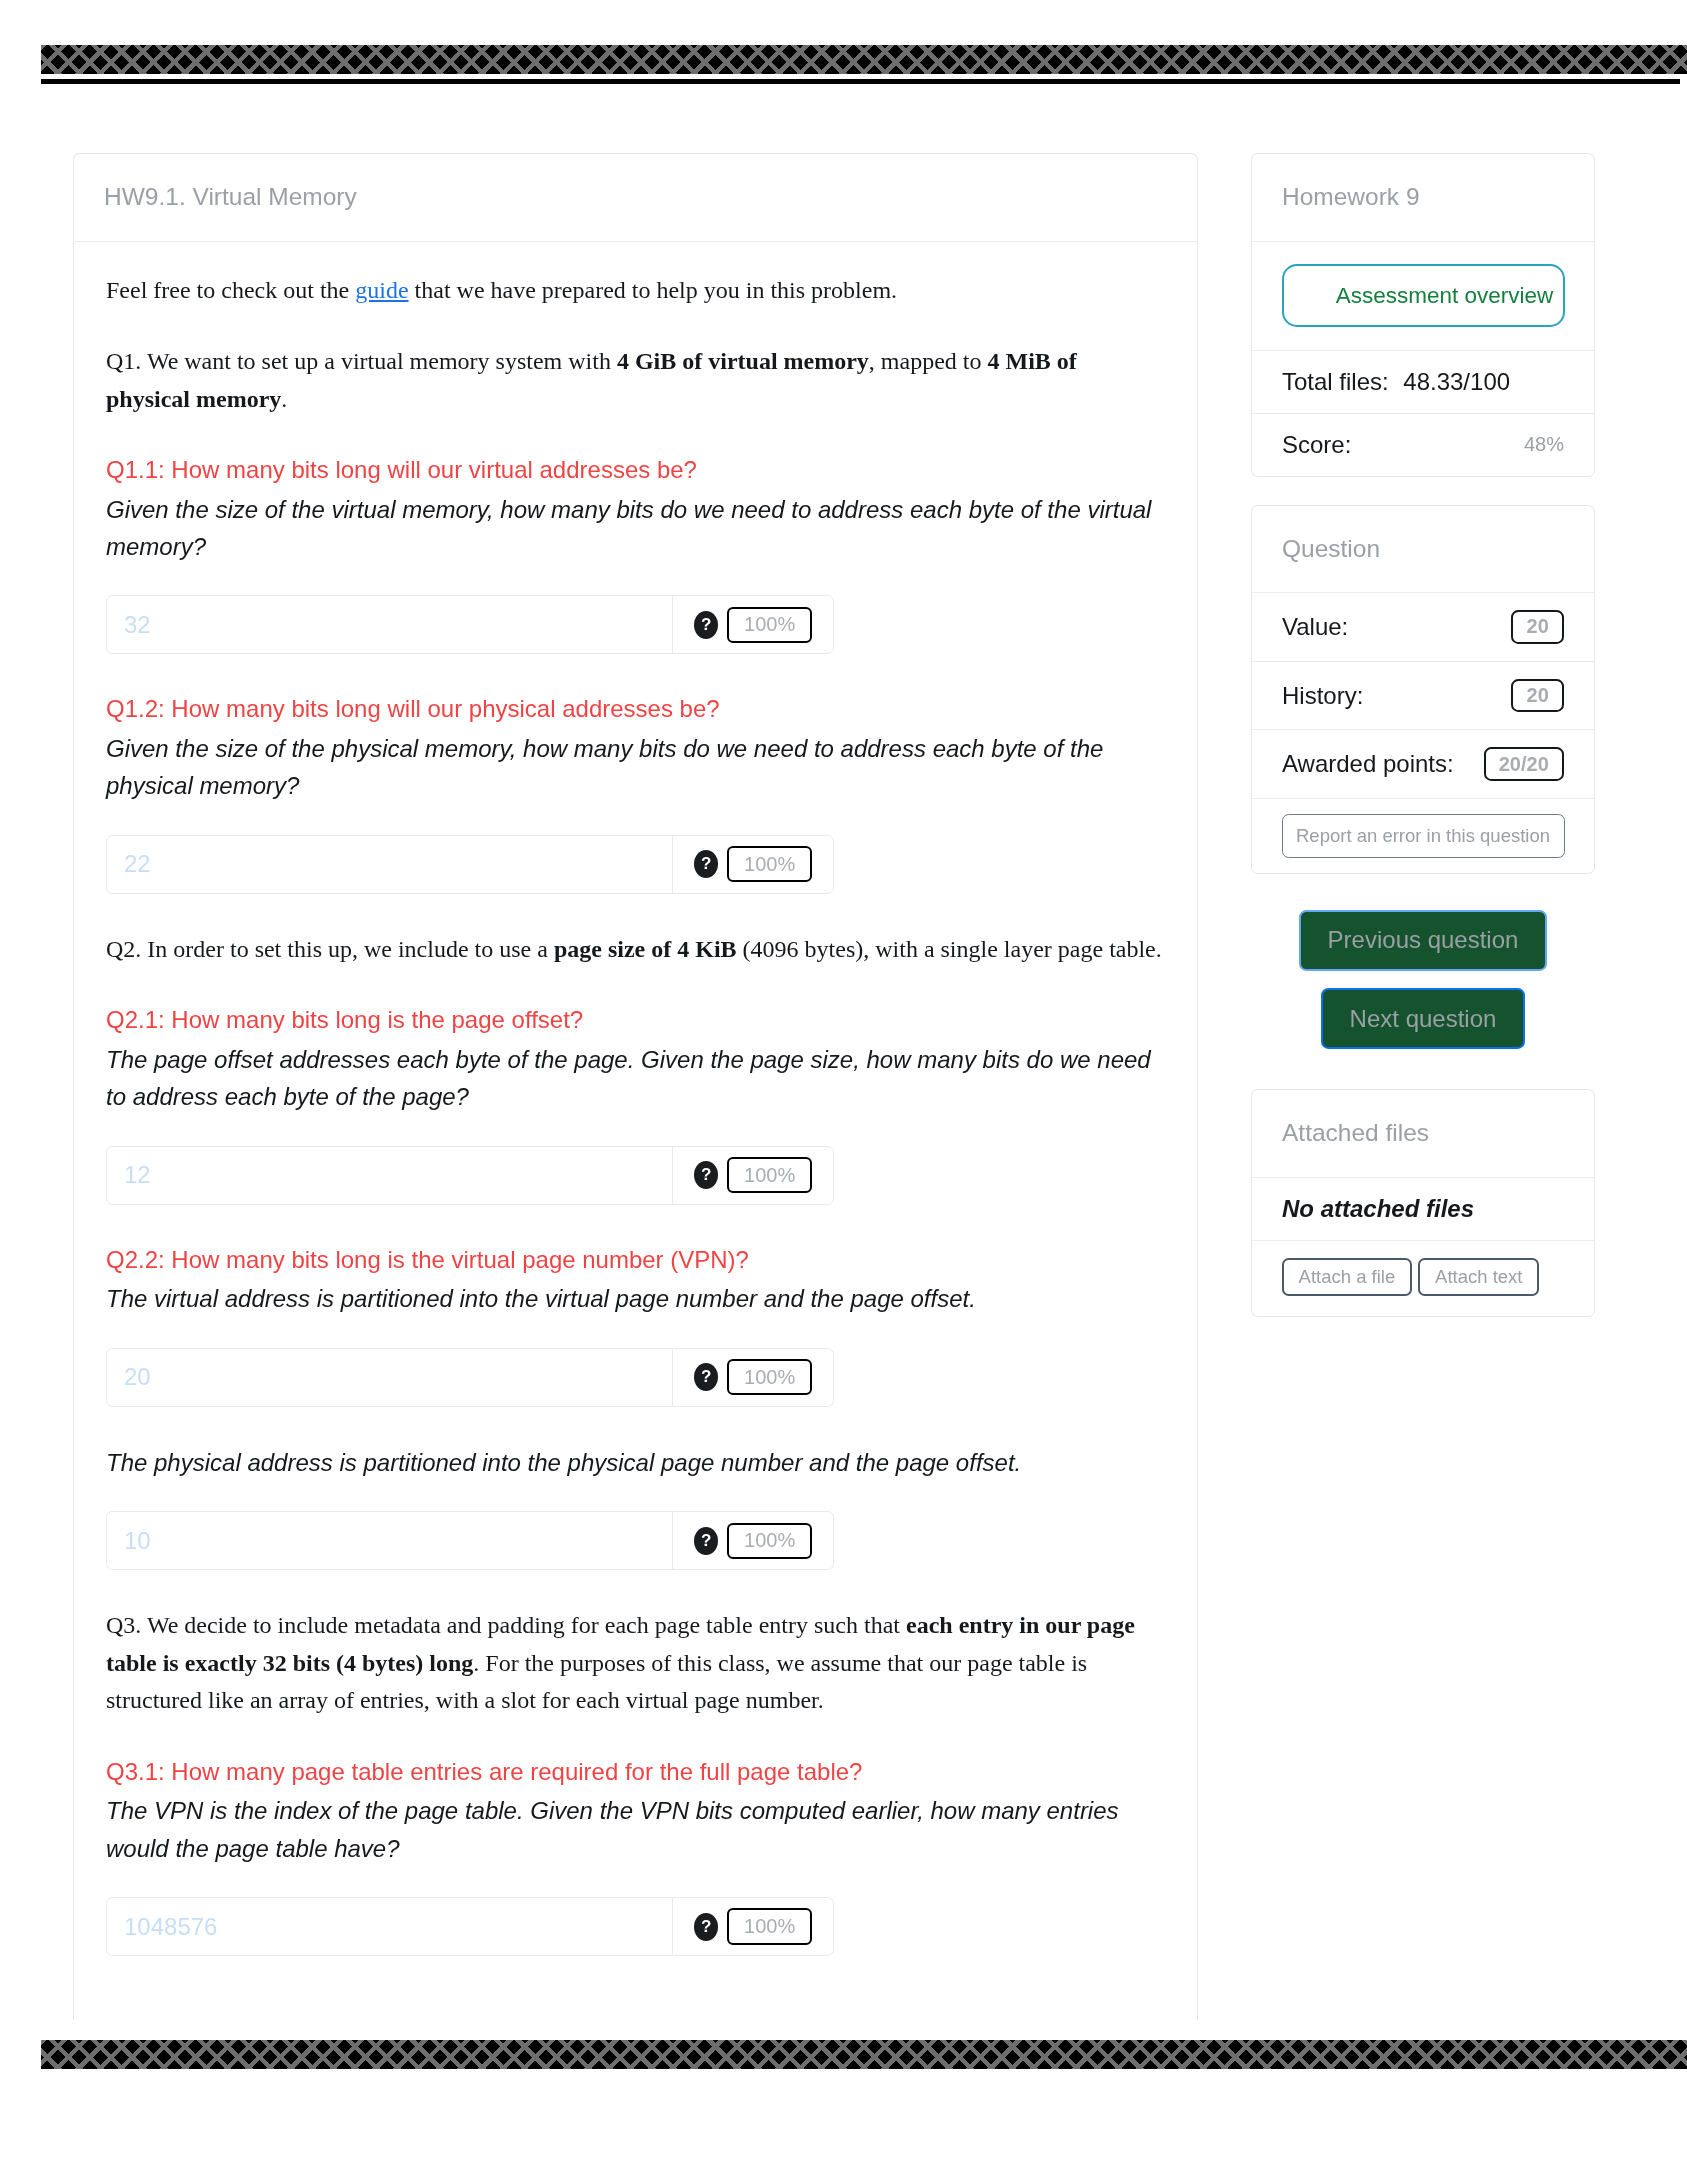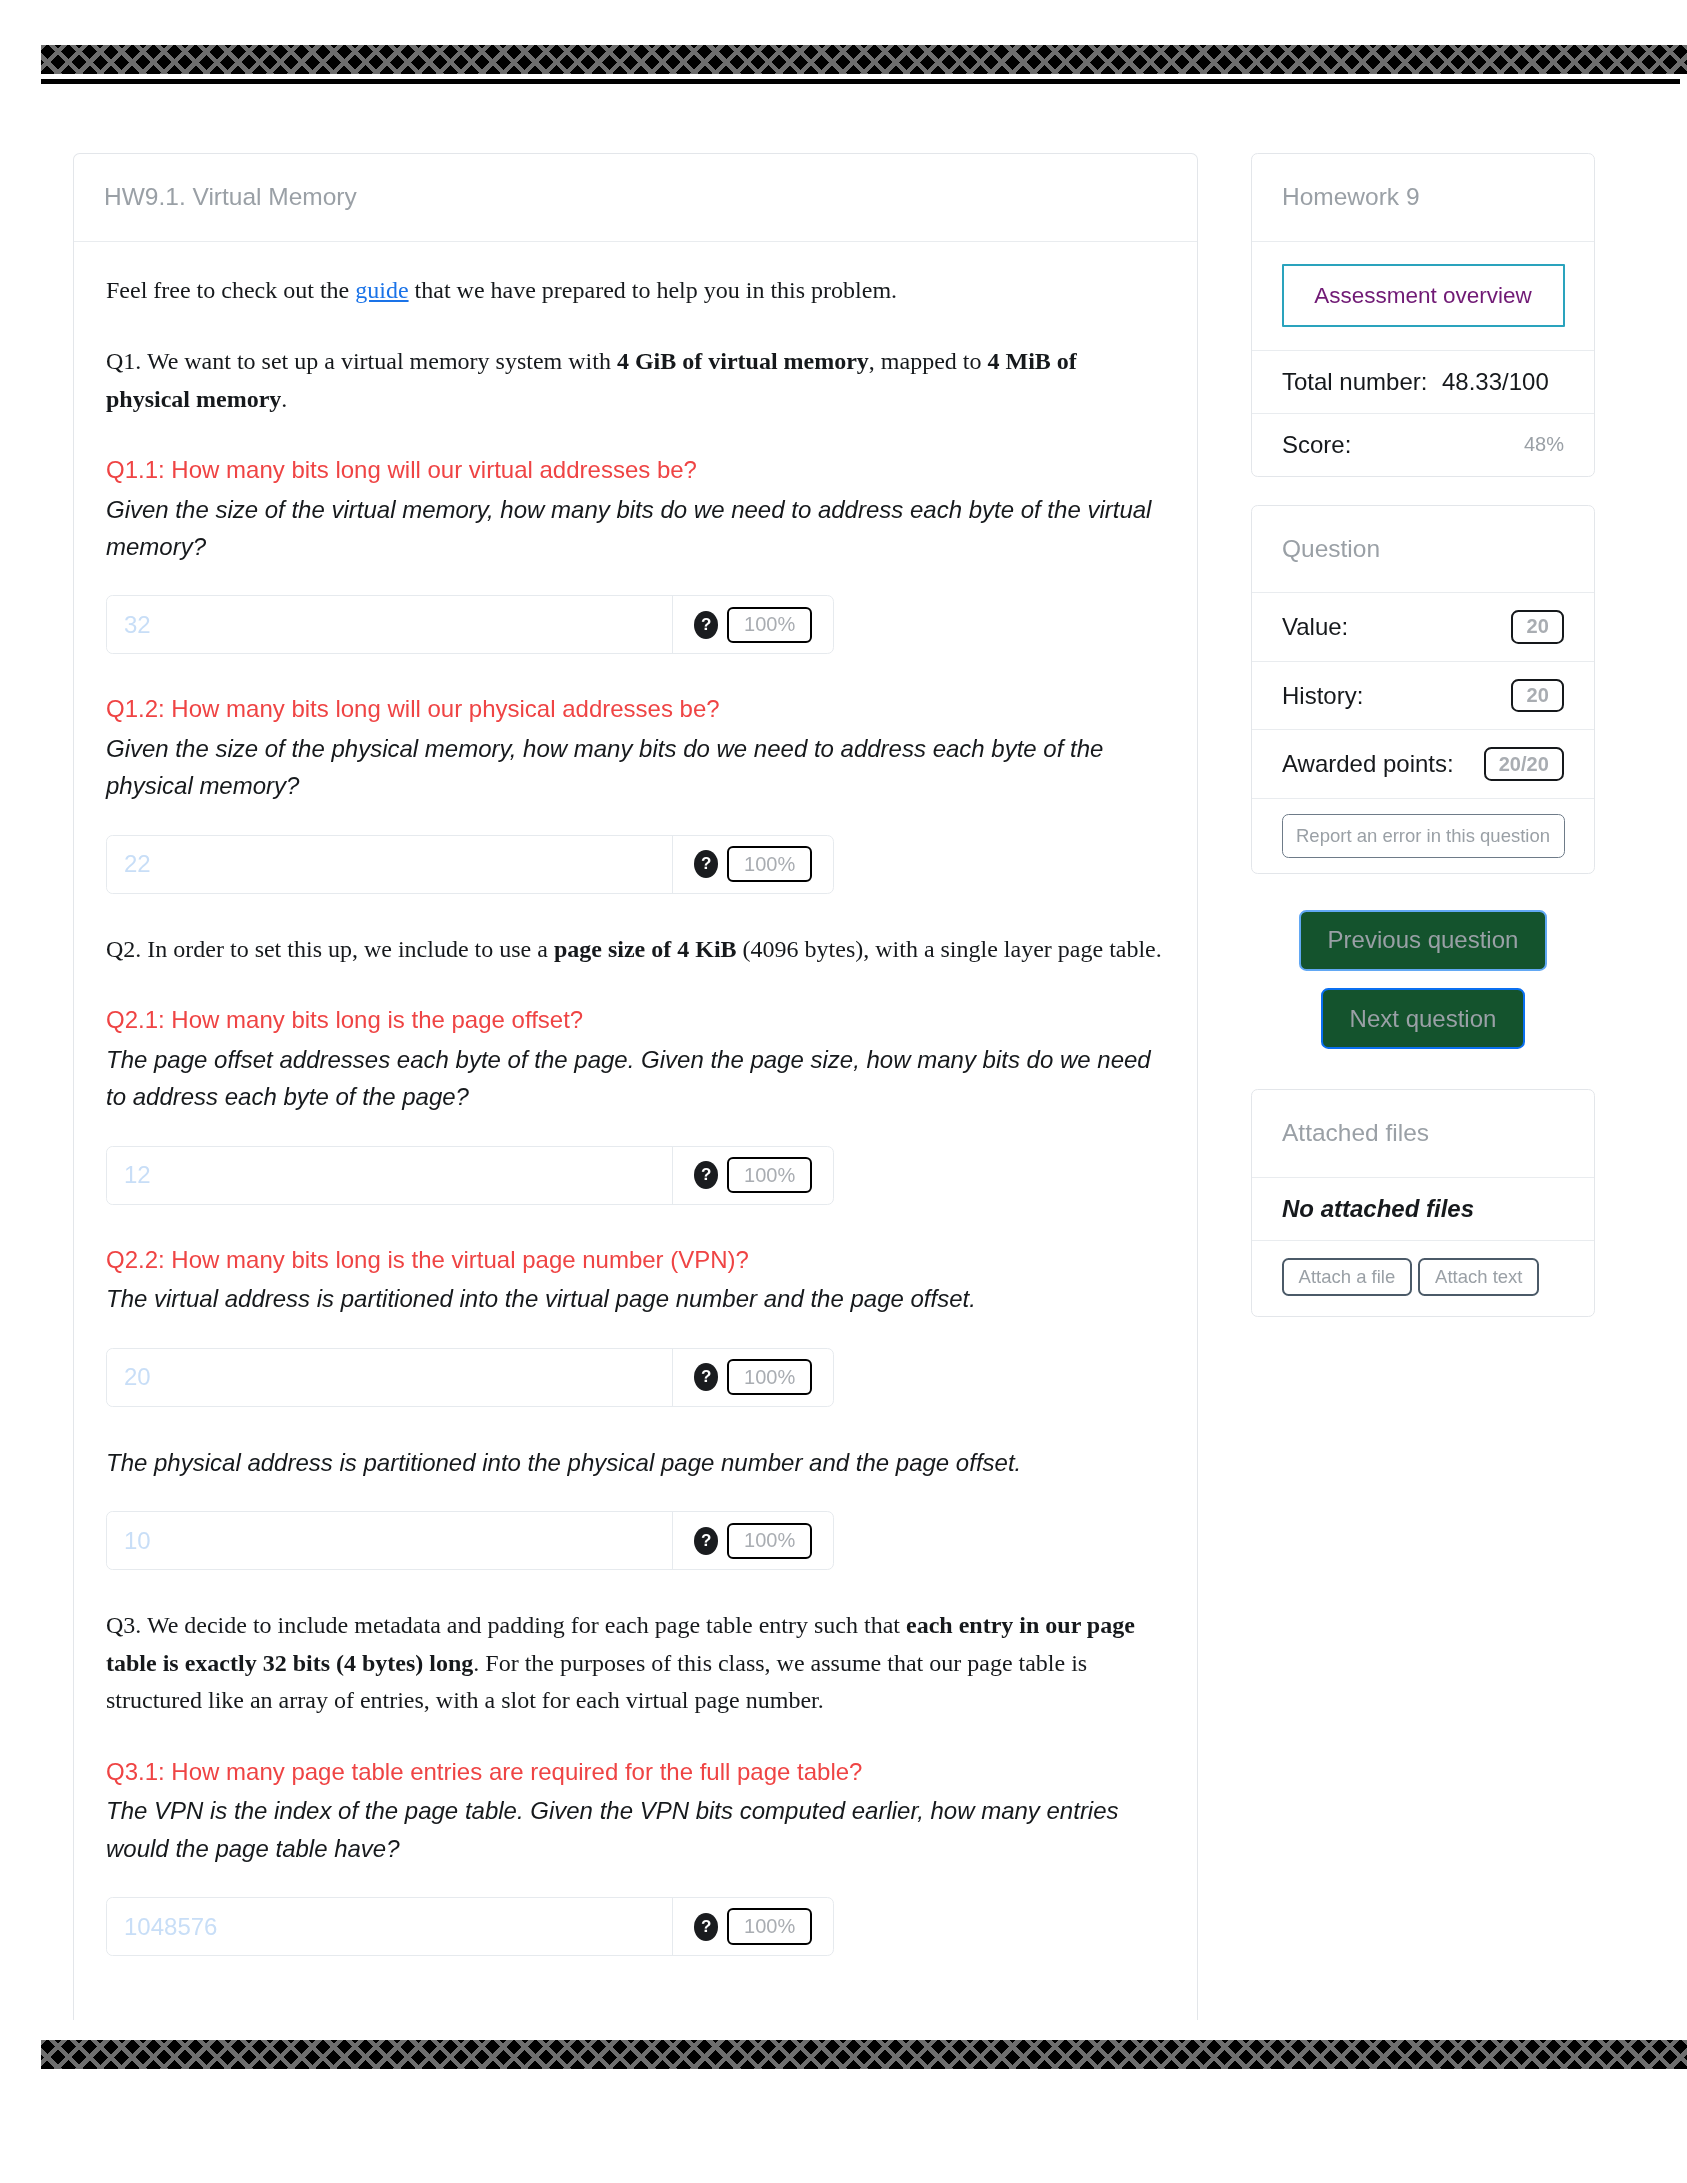--- a/index.html
+++ b/index.html
@@ -170,29 +170,29 @@
   .sb-row:last-child { border-bottom: none; gap: 48px; }
   .sb-row .spacer { flex: 1; }
   .sb-center {
     justify-content: center;
     padding: 22.5px 20px;
   }
   .muted { color: #9aa0a6; }
 
   .ghost-btn {
     border: 2px solid #2aa3bd;
-    border-radius: 1px;
-    background: #fff;
-    color: #701a75;
+    border-radius: 15px;
+    background: #fff;
+    color: #15803d;
     font-size: 22.5px;
     font-family: "Liberation Sans", sans-serif;
     padding: 14.6px 9.3px;
     width: 283px;
     line-height: 1.32;
-    text-align: center;
+    text-align: right;
     cursor: pointer;
   }
   .num-pill {
     border: 2px solid #15181b;
     border-radius: 7.3px;
     padding: 3.3px 13.2px;
     font-size: 20px;
     color: #a9adb2;
     background: #fff;
     font-weight: bold;
@@ -341,21 +341,21 @@
     </div>
 
     <div class="sidebar">
 
       <div class="card sb-card sb-section">
         <div class="card-header">Homework 9</div>
         <div class="sb-row sb-center">
           <button class="ghost-btn">Assessment overview</button>
         </div>
         <div class="sb-row">
-          <span>Total number:</span>
+          <span>Total files:</span>
           <span style="width:14.6px"></span>
           <span>48.33/100</span>
         </div>
         <div class="sb-row">
           <span>Score:</span>
           <span class="spacer"></span>
           <span class="muted" style="font-size:20px">48%</span>
         </div>
       </div>
 

